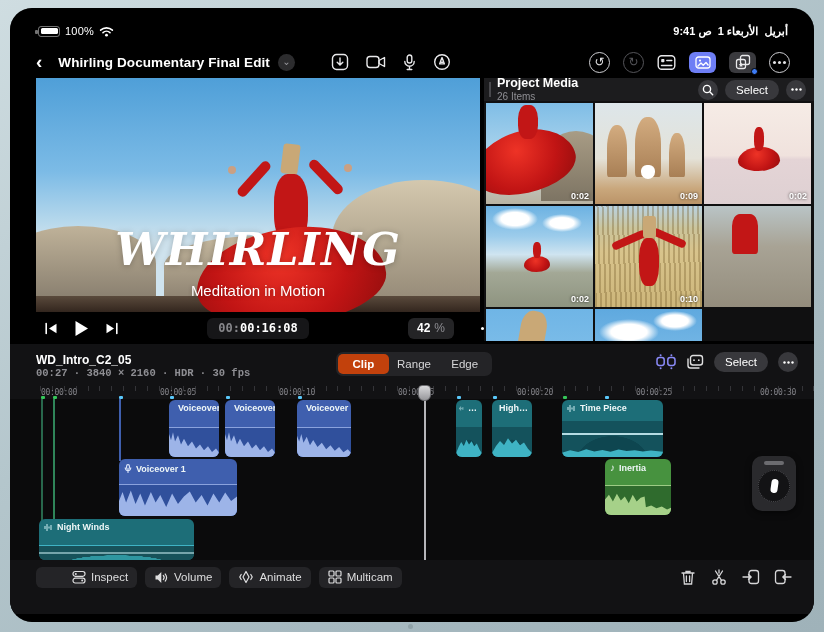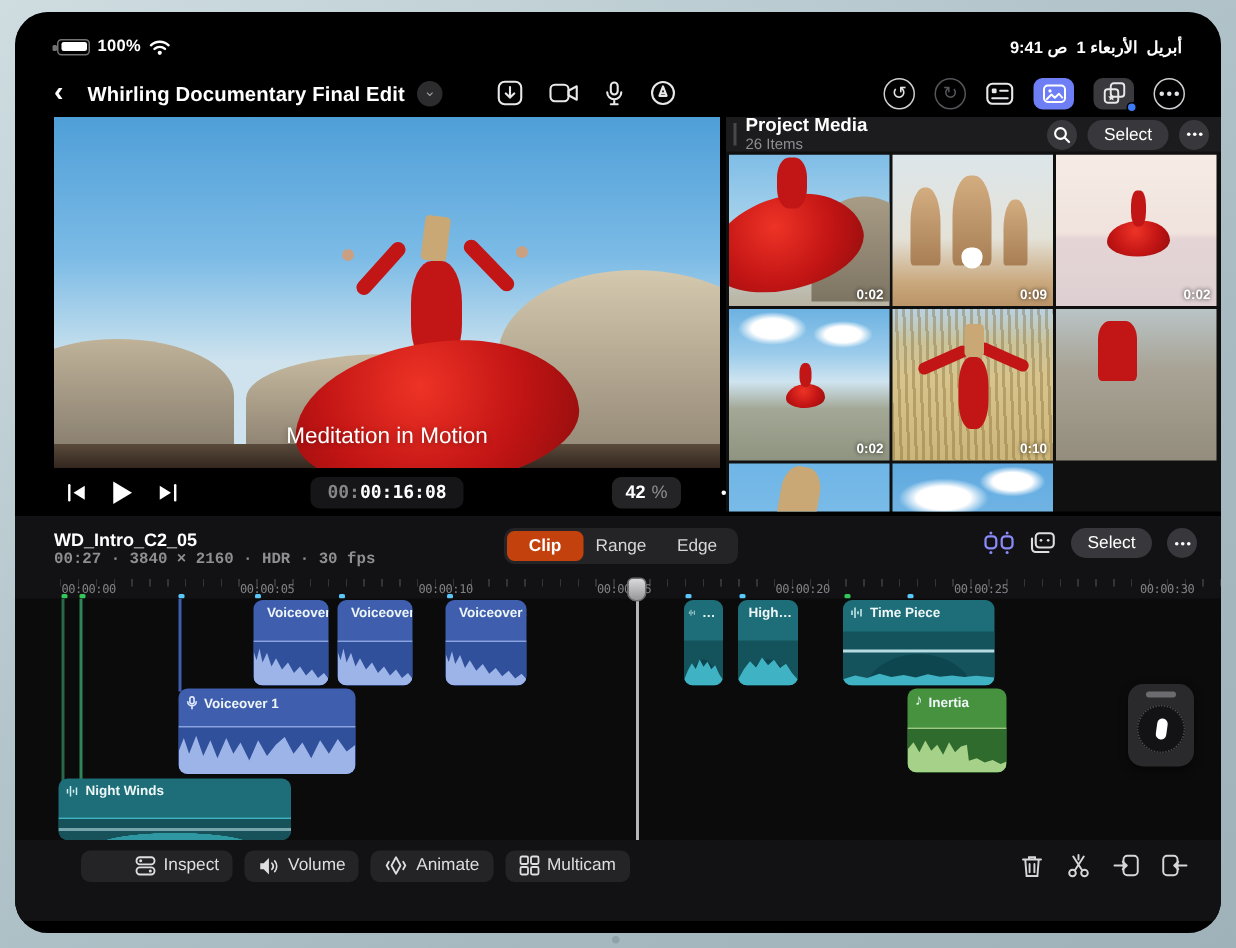--- a/index.html
+++ b/index.html
@@ -12,21 +12,21 @@
     border-radius:22px;overflow:hidden;box-shadow:inset 0 0 0 1px rgba(0,0,0,.55);}
   #canvas{position:absolute;left:-10px;top:-8px;width:824px;height:632px;}
   .cam-pill{position:absolute;left:371px;top:9px;width:22px;height:8px;background:#1d2427;border-radius:4px;}
   .cam-dot{position:absolute;left:380px;top:11px;width:4px;height:4px;border-radius:50%;background:#0a1012;}
   .bot-dot{position:absolute;left:408px;top:624px;width:5px;height:5px;border-radius:50%;background:#8fa2a8;}
   
   .status-left{left:38px;top:25px;display:flex;align-items:center;gap:5px;color:#fff;}
   .batt{position:relative;width:22px;height:11px;border:1px solid rgba(255,255,255,.45);border-radius:3px;}
   .batt i{position:absolute;inset:1.5px;background:#fff;border-radius:1.5px;}
   .batt b{position:absolute;left:-4px;top:3px;width:2.5px;height:4px;background:rgba(255,255,255,.45);border-radius:1px;}
-  .sb-txt{font-size:11px;font-weight:bold;letter-spacing:.2px;}
+  .sb-txt{font-size:11px;font-weight:normal;letter-spacing:.2px;}
   .status-right{right:36px;top:25px;display:flex;gap:6px;color:#fff;font-size:11px;font-weight:bold;direction:ltr;}
   
   .tb-row{left:36px;top:50px;right:34px;height:24px;display:flex;align-items:center;color:#fff;}
   .chev-back{font-size:19px;font-weight:bold;color:#fff;line-height:20px;margin-right:16px;cursor:default;}
   .doc-title{font-size:13.5px;font-weight:bold;letter-spacing:.1px;}
   .chip-chev{width:17px;height:17px;border-radius:50%;background:#2c2c2e;color:#98989d;display:flex;align-items:center;
     justify-content:center;font-size:10px;margin-left:8px;padding-bottom:2px;}
   .icon-btn{display:flex;align-items:center;justify-content:center;color:#e8e8ea;}
   .ic-gap{display:flex;gap:17px;align-items:center;margin-left:36px;}
   .rt-icons{margin-left:auto;display:flex;gap:13px;align-items:center;}
@@ -137,21 +137,21 @@
   .jog{position:absolute;left:742px;top:112px;width:44px;height:55px;background:#2a2a2d;border-radius:10px;z-index:50;
     box-shadow:0 2px 6px rgba(0,0,0,.5);}
   .jog .bar{position:absolute;left:12px;top:5px;width:20px;height:4px;border-radius:2px;background:#6c6c70;}
   .jog .dial{position:absolute;left:6px;top:14px;width:32px;height:32px;border-radius:50%;background:#131315;
     border:1.5px dotted #4c4c50;display:flex;align-items:center;justify-content:center;}
   .jog .pill{width:7px;height:14px;background:#fff;border-radius:3.5px;transform:rotate(8deg);}
   
   .foot{position:absolute;left:0;right:0;top:216px;height:34px;display:flex;align-items:center;}
   .fbtn{height:21px;background:#242427;border-radius:6px;color:#dededf;font-size:11.5px;display:flex;
     align-items:center;gap:5px;padding:0 9px;margin-right:8px;}
-  .fbtn:first-child{margin-left:44px;padding-left:36px;}
+  .fbtn:first-child{margin-left:26px;padding-left:36px;}
   .f-icons{margin-left:auto;display:flex;gap:14px;margin-right:22px;color:#d6d6d8;}
   svg{display:block;}
 </style>
 </head>
 <body>
 
 <div id="stage">
   <div class="cam-pill"></div>
   <div class="cam-dot"></div>
   <div class="bot-dot"></div>
@@ -249,20 +249,21 @@
       <div class="dirt"></div>
 
       <div class="fig" style="left:196px;top:96px;width:44px;height:10px;background:#c21616;border-radius:5px;transform:rotate(-48deg);"></div>
       <div class="fig" style="left:268px;top:94px;width:44px;height:10px;background:#c21616;border-radius:5px;transform:rotate(46deg);"></div>
       <div class="fig" style="left:192px;top:88px;width:8px;height:8px;border-radius:50%;background:#caa083;"></div>
       <div class="fig" style="left:308px;top:86px;width:8px;height:8px;border-radius:50%;background:#caa083;"></div>
       <div class="fig hatshape" style="left:246px;top:66px;width:17px;height:30px;transform:rotate(7deg);"></div>
       <div class="fig torso" style="left:238px;top:96px;width:34px;height:70px;"></div>
       <div class="fig swirl" style="left:160px;top:150px;width:190px;height:96px;transform:rotate(-5deg);"></div>
 
+      <div class="v-title">WHIRLING</div>
       <div class="v-sub">Meditation in Motion</div>
     </div>
 
     <div class="abs transport">
       <span class="icon-btn" style="margin-left:8px">
         <svg width="14" height="13" viewBox="0 0 14 13">
               <path d="M2.2 1.5v10" stroke="#fff" stroke-width="1.6" stroke-linecap="round"></path>
               <path d="M12.5 1.8 5 6.5l7.5 4.7z" fill="#fff"></path>
             </svg>
       </span>

